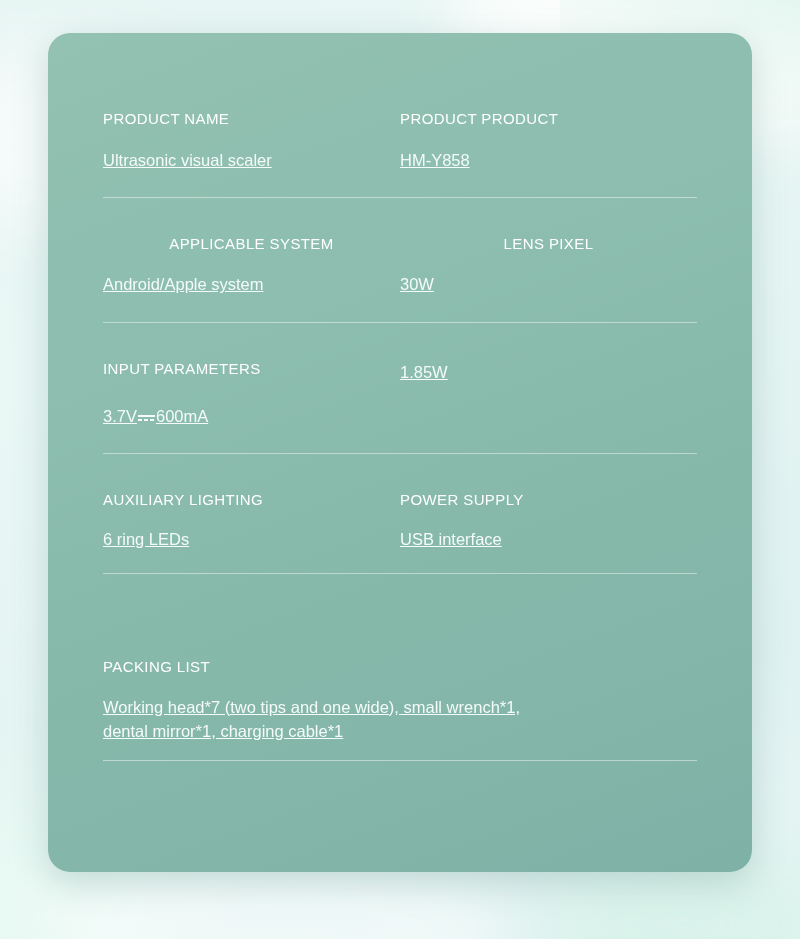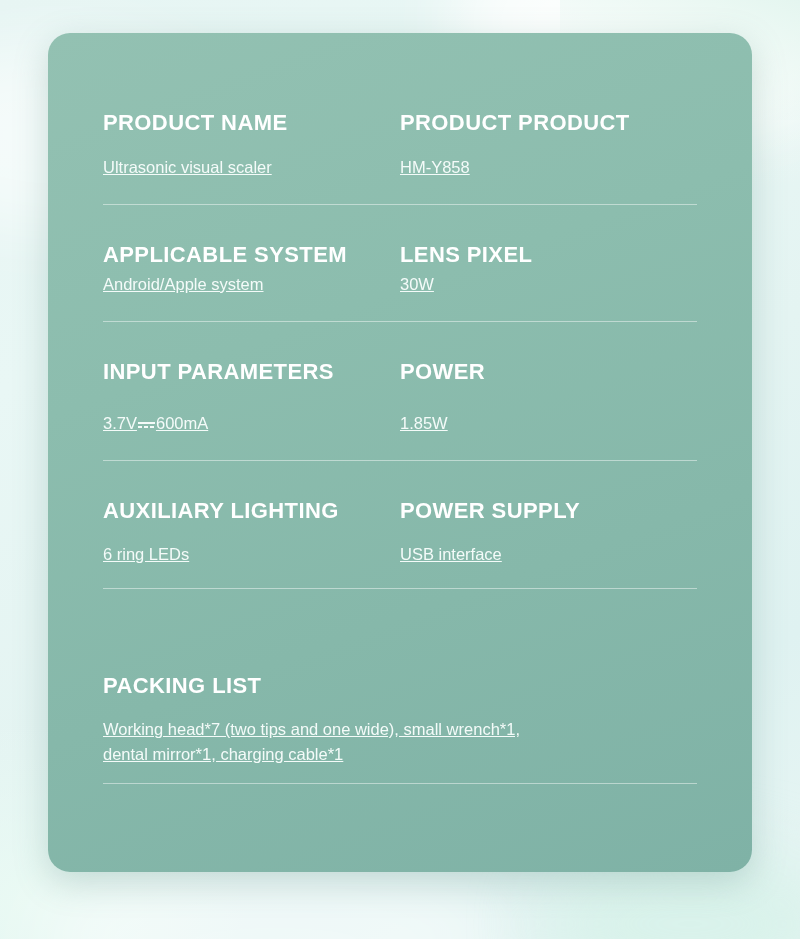--- a/index.html
+++ b/index.html
@@ -83,23 +83,23 @@
     width: 50%;
     box-sizing: border-box;
   }
   .cell.full {
     width: 100%;
     margin-top: 45px;
   }
 
   .label {
     color: #ffffff;
-    font-size: 22px;
+    font-size: 15px;
     letter-spacing: 0.4px;
-    font-weight: 700;
+    font-weight: 400;
     line-height: 1.1;
   }
   .value {
     color: #f4fbf9;
     font-size: 16.5px;
     font-weight: 400;
     line-height: 1.35;
     text-decoration: underline;
   }
   .value.multiline {
@@ -113,21 +113,21 @@
     border: 0;
     margin: 0;
   }
 
   
   .r1 { padding-top: 78px; }
   .r1 .label { margin-bottom: 21px; }
   .r1 { padding-bottom: 26px; }
 
   .r2 { padding-top: 38px; padding-bottom: 26px; }
-  .r2 .label { margin-bottom: 5px; }
+  .r2 .label { margin-bottom: 21px; text-align: center; }
 
   .r3 { padding-top: 38px; padding-bottom: 26px; }
   .r3 .label { margin-bottom: 28px; }
 
   .r4 { padding-top: 38px; padding-bottom: 23px; }
   .r4 .label { margin-bottom: 19px; }
 
   .r5 { padding-top: 40px; padding-bottom: 16px; }
   .r5 .label { margin-bottom: 19px; }
 
@@ -200,21 +200,20 @@
       <div class="row-grid">
         <div class="cell">
           <div class="label">INPUT PARAMETERS</div>
           <div class="value"><span>3.7V</span><span class="dc-symbol"><span class="solid"></span><span class="dashed">
                   <i></i>
                   <i></i>
                   <i></i>
                 </span></span><span>600mA</span></div>
         </div>
         <div class="cell">
-          <div class="label">POWER</div>
           <div class="value">1.85W</div>
         </div>
       </div>
     </div>
     <hr class="divider">
 
     <div class="spec-row r4">
       <div class="row-grid">
         <div class="cell">
           <div class="label">AUXILIARY LIGHTING</div>

